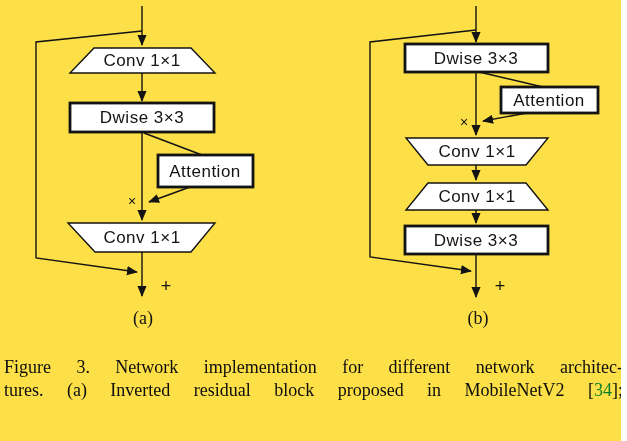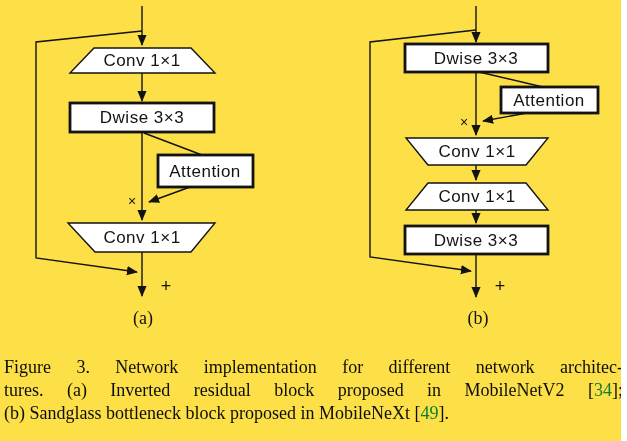--- a/index.html
+++ b/index.html
@@ -104,18 +104,15 @@
     </g>
   </svg>
 
   <div class="caption">
     <div class="cap-line jl">
       <span>Figure 3. Network implementation for different network architec-</span>
     </div>
     <div class="cap-line jl">
       <span>tures. (a) Inverted residual block proposed in MobileNetV2 [</span><a class="cite">34</a><span>];</span>
     </div>
-    <div class="cap-line">
-      <span>(b) Sandglass bottleneck block proposed in MobileNeXt [</span><a class="cite">49</a><span>].</span>
-    </div>
   </div>
 
 </div>
 
 </body></html>

